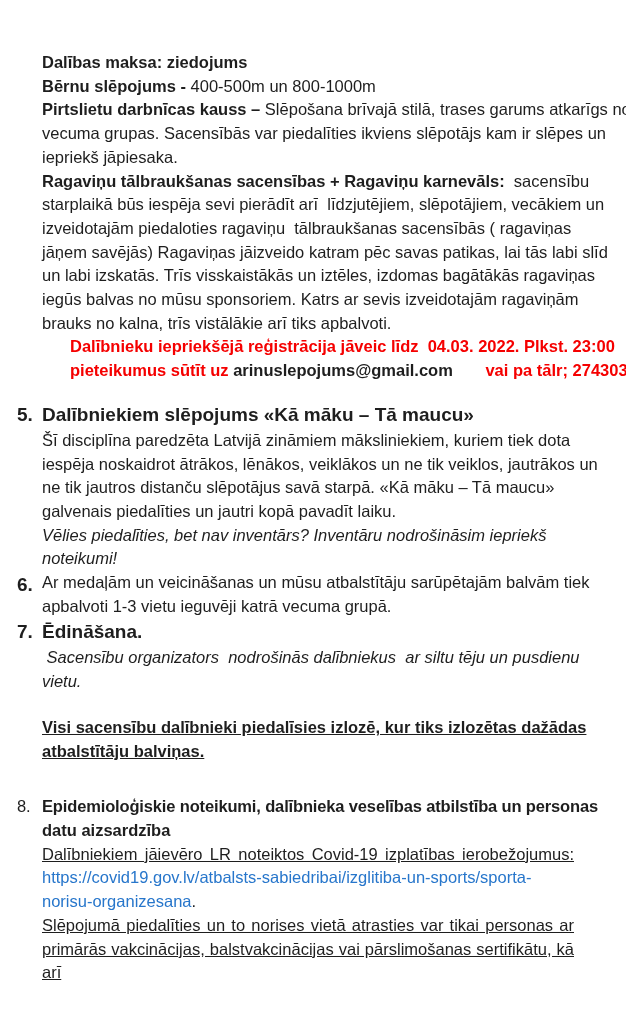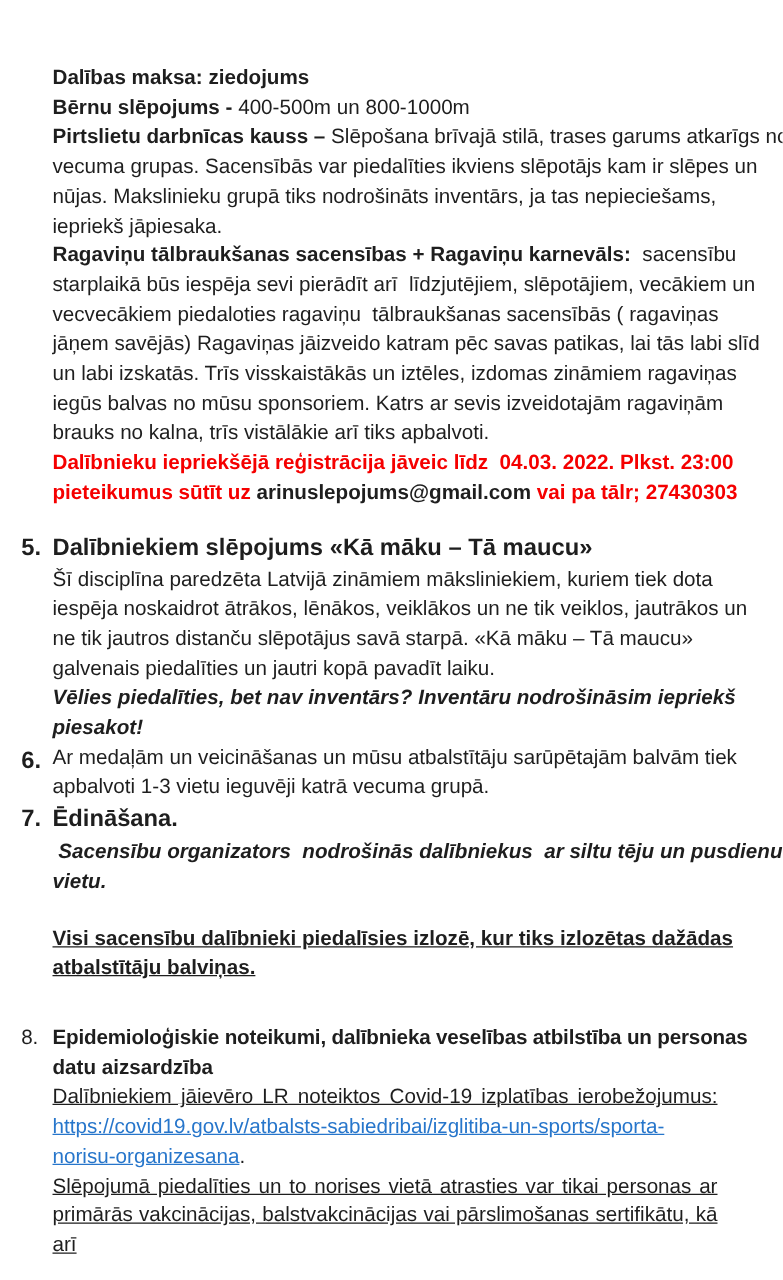--- a/index.html
+++ b/index.html
@@ -33,55 +33,53 @@
     text-align-last: justify;
     text-decoration: underline;
   }
   .line.tight { letter-spacing: -0.15px; }
   .num {
     position: absolute;
     left: -25px;
     top: 0;
   }
   .b { font-weight: bold; }
-  .i { font-style: italic; font-weight: bold; }
-  .red { color: var(--red, #f50000); }
+  .i { font-style: italic; }
+  .red { color: var(--red, #f50000); margin-left: 28px; }
   .u { text-decoration: underline; text-align: center; }
   a.link {
     color: var(--link, #2776cb);
-    text-decoration: underline;
     cursor: pointer;
   }
 </style>
 </head>
 <body>
 
 <div class="doc">
     <div class="line"><span class="b">Dalības maksa: ziedojums</span></div>
     <div class="line"><span class="b">Bērnu slēpojums - </span><span>400-500m un 800-1000m</span></div>
     <div class="line"><span class="b">Pirtslietu darbnīcas kauss – </span><span>Slēpošana brīvajā stilā, trases garums atkarīgs no</span></div>
     <div class="line"><span>vecuma grupas. Sacensībās var piedalīties ikviens slēpotājs kam ir slēpes un</span></div>
-    <div class="line"><span>nūjas. Makslinieku grupā tiks nodrošināts inventārs, ja tas nepieciešams,</span></div>
     <div class="line"><span>iepriekš jāpiesaka.</span></div>
     <div class="line"><span class="b">Ragaviņu tālbraukšanas sacensības + Ragaviņu karnevāls:</span><span>  sacensību</span></div>
     <div class="line"><span>starplaikā būs iespēja sevi pierādīt arī  līdzjutējiem, slēpotājiem, vecākiem un</span></div>
-    <div class="line"><span>vecvecākiem piedaloties ragaviņu  tālbraukšanas sacensībās ( ragaviņas</span></div>
+    <div class="line"><span>izveidotajām piedaloties ragaviņu  tālbraukšanas sacensībās ( ragaviņas</span></div>
     <div class="line"><span>jāņem savējās) Ragaviņas jāizveido katram pēc savas patikas, lai tās labi slīd</span></div>
-    <div class="line"><span>un labi izskatās. Trīs visskaistākās un iztēles, izdomas zināmiem ragaviņas</span></div>
+    <div class="line"><span>un labi izskatās. Trīs visskaistākās un iztēles, izdomas bagātākās ragaviņas</span></div>
     <div class="line"><span>iegūs balvas no mūsu sponsoriem. Katrs ar sevis izveidotajām ragaviņām</span></div>
     <div class="line"><span>brauks no kalna, trīs vistālākie arī tiks apbalvoti.</span></div>
     <div class="line"><span class="b red">Dalībnieku iepriekšējā reģistrācija jāveic līdz  04.03. 2022. Plkst. 23:00</span></div>
     <div class="line"><span class="b red">pieteikumus sūtīt uz </span><span class="b">arinuslepojums@gmail.com</span><span class="b red"> vai pa tālr; 27430303</span></div>
     <div class="line h" style="margin-top: 18px;"><span class="num">5.</span><span>Dalībniekiem slēpojums «Kā māku – Tā maucu»</span></div>
     <div class="line"><span>Šī disciplīna paredzēta Latvijā zināmiem māksliniekiem, kuriem tiek dota</span></div>
     <div class="line"><span>iespēja noskaidrot ātrākos, lēnākos, veiklākos un ne tik veiklos, jautrākos un</span></div>
     <div class="line"><span>ne tik jautros distanču slēpotājus savā starpā. «Kā māku – Tā maucu»</span></div>
     <div class="line"><span>galvenais piedalīties un jautri kopā pavadīt laiku.</span></div>
     <div class="line"><span class="i">Vēlies piedalīties, bet nav inventārs? Inventāru nodrošināsim iepriekš</span></div>
-    <div class="line"><span class="i">piesakot!</span></div>
+    <div class="line"><span class="i">noteikumi!</span></div>
     <div class="line h"><span class="num">6.</span></div>
     <div class="line"><span>Ar medaļām un veicināšanas un mūsu atbalstītāju sarūpētajām balvām tiek</span></div>
     <div class="line"><span>apbalvoti 1-3 vietu ieguvēji katrā vecuma grupā.</span></div>
     <div class="line h"><span class="num">7.</span><span>Ēdināšana.</span></div>
     <div class="line"><span class="i"> Sacensību organizators  nodrošinās dalībniekus  ar siltu tēju un pusdienu</span></div>
     <div class="line"><span class="i">vietu.</span></div>
     <div class="line" style="margin-top: 22px;"><span class="b u">Visi sacensību dalībnieki piedalīsies izlozē, kur tiks izlozētas dažādas</span></div>
     <div class="line"><span class="b u">atbalstītāju balviņas.</span></div>
     <div class="line tight" style="margin-top: 32px;"><span class="num">8.</span><span class="b">Epidemioloģiskie noteikumi, dalībnieka veselības atbilstība un personas</span></div>
     <div class="line"><span class="b">datu aizsardzība</span></div>

